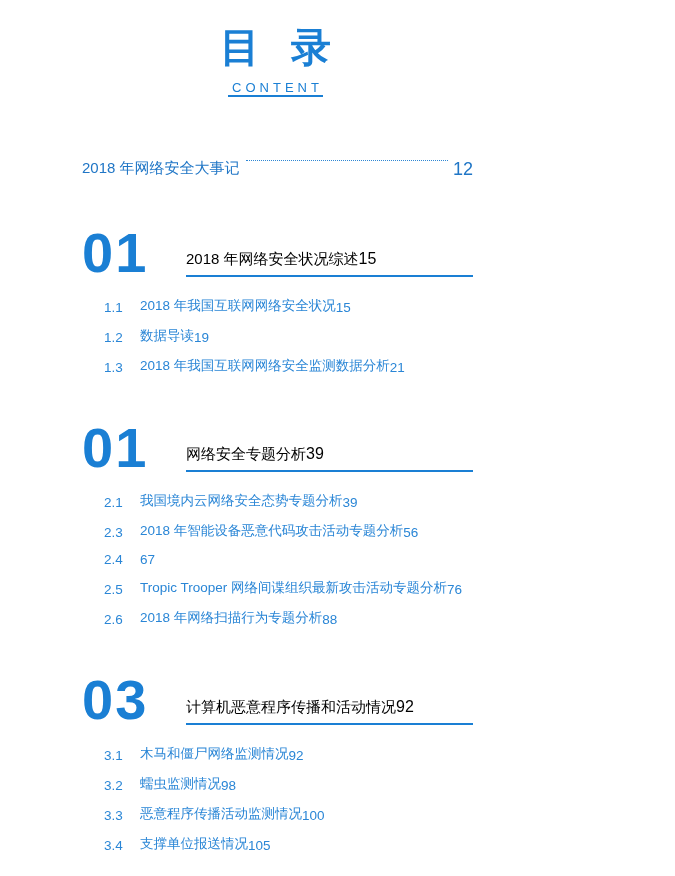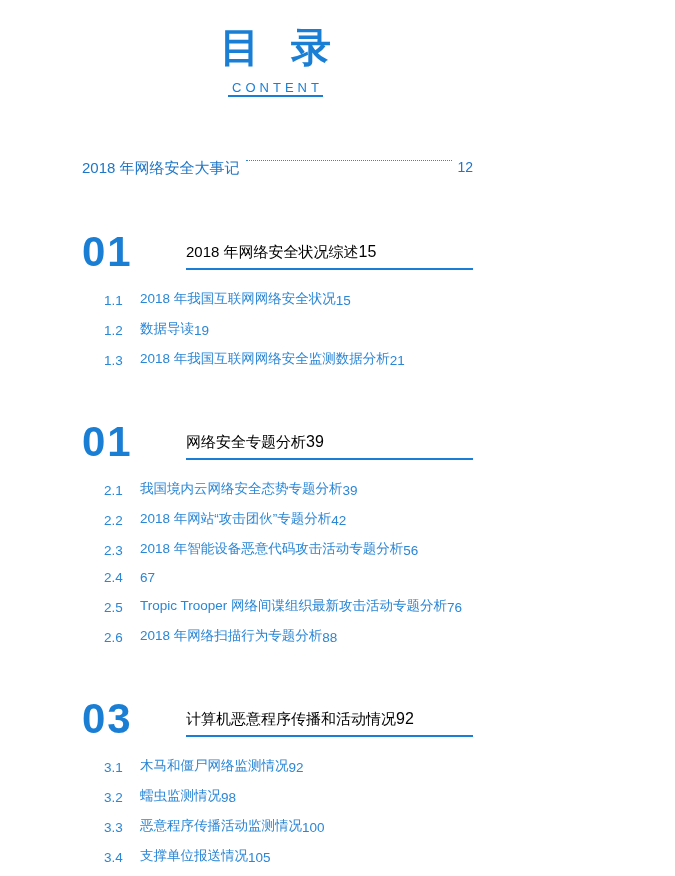--- a/index.html
+++ b/index.html
@@ -71,33 +71,33 @@
     text-align: right;
   }
 
   
   .top-entry {
     font-size: 15px;
     color: #2076c6;
     margin-bottom: 0;
   }
   .top-entry .page-no {
-    font-size: 14px;
+    font-size: 18px;
   }
 
   
   .chapter {
     margin-top: 46px;
   }
   .chapter-head {
     display: flex;
     align-items: flex-end;
   }
   .chapter-num {
-    font-size: 42px;
+    font-size: 56px;
     font-weight: bold;
     color: #1a7fd4;
     letter-spacing: 2px;
     line-height: 0.95;
     width: 104px;
     flex: 0 0 104px;
     font-family: "Liberation Sans", sans-serif;
   }
   .chapter-right {
     flex: 1 1 auto;
@@ -215,26 +215,20 @@
         </div>
       </div>
       <div class="sections">
         <div class="section-row">
           <span class="section-no">2.1</span>
           <span class="label">我国境内云网络安全态势专题分析</span>
           <span class="dots"></span>
           <span class="page-no">39</span>
         </div>
         <div class="section-row">
-          <span class="section-no">2.2</span>
-          <span class="label">2018 年网站“攻击团伙”专题分析</span>
-          <span class="dots"></span>
-          <span class="page-no">42</span>
-        </div>
-        <div class="section-row">
           <span class="section-no">2.3</span>
           <span class="label">2018 年智能设备恶意代码攻击活动专题分析</span>
           <span class="dots"></span>
           <span class="page-no">56</span>
         </div>
         <div class="section-row">
           <span class="section-no">2.4</span>
           <span class="dots"></span>
           <span class="page-no">67</span>
         </div>

